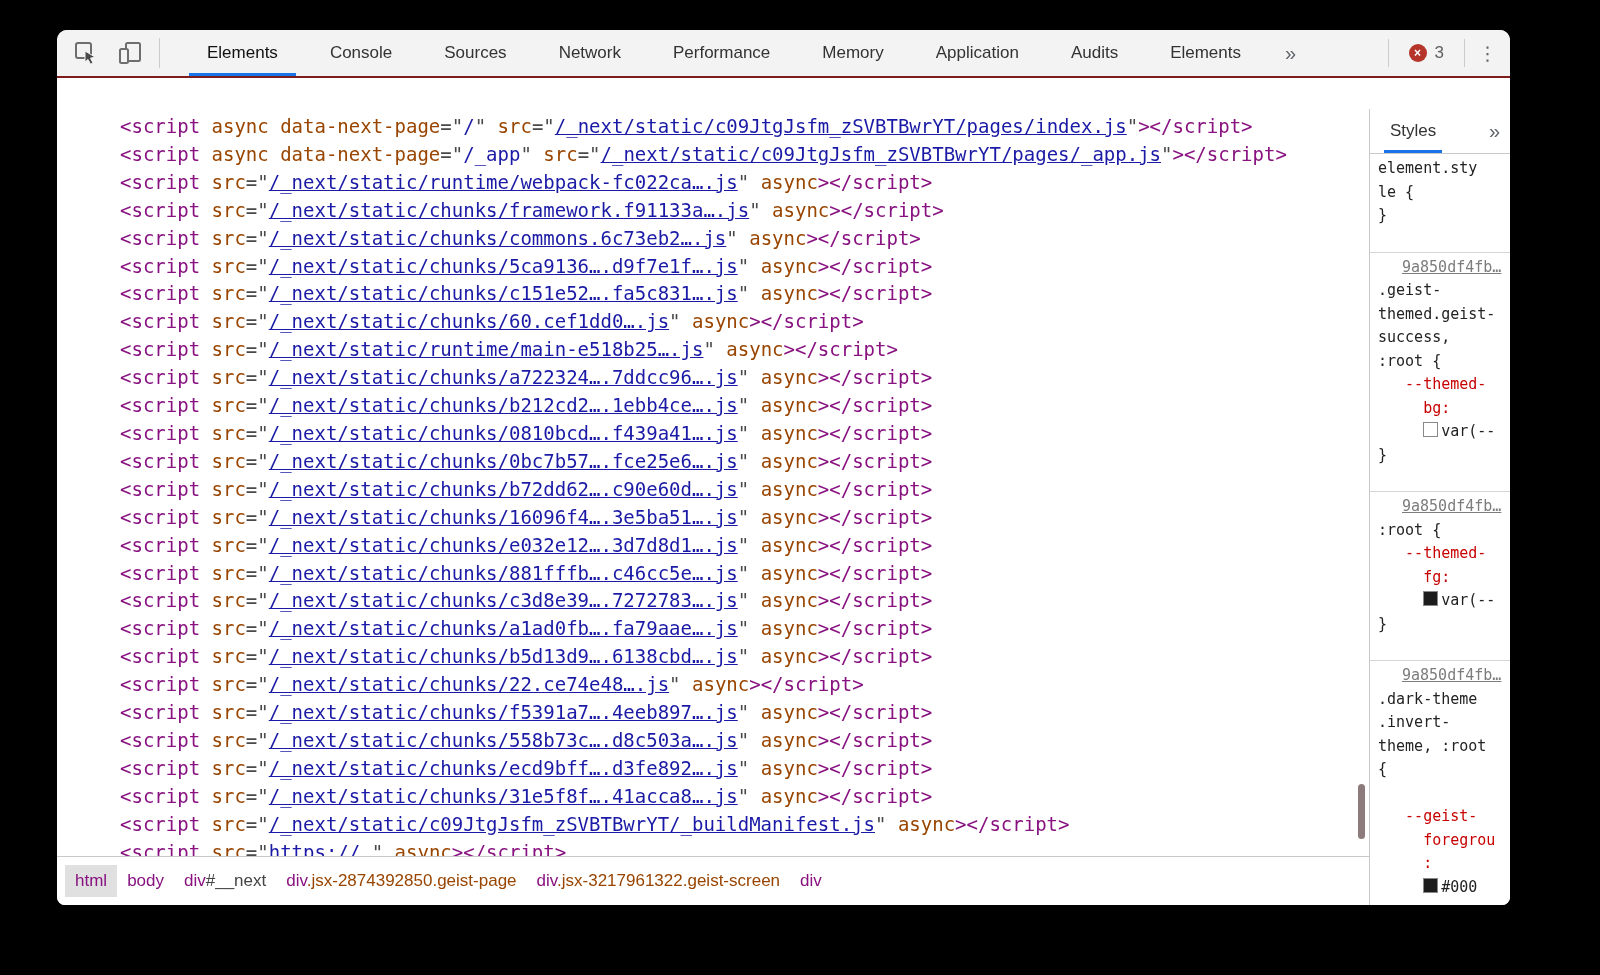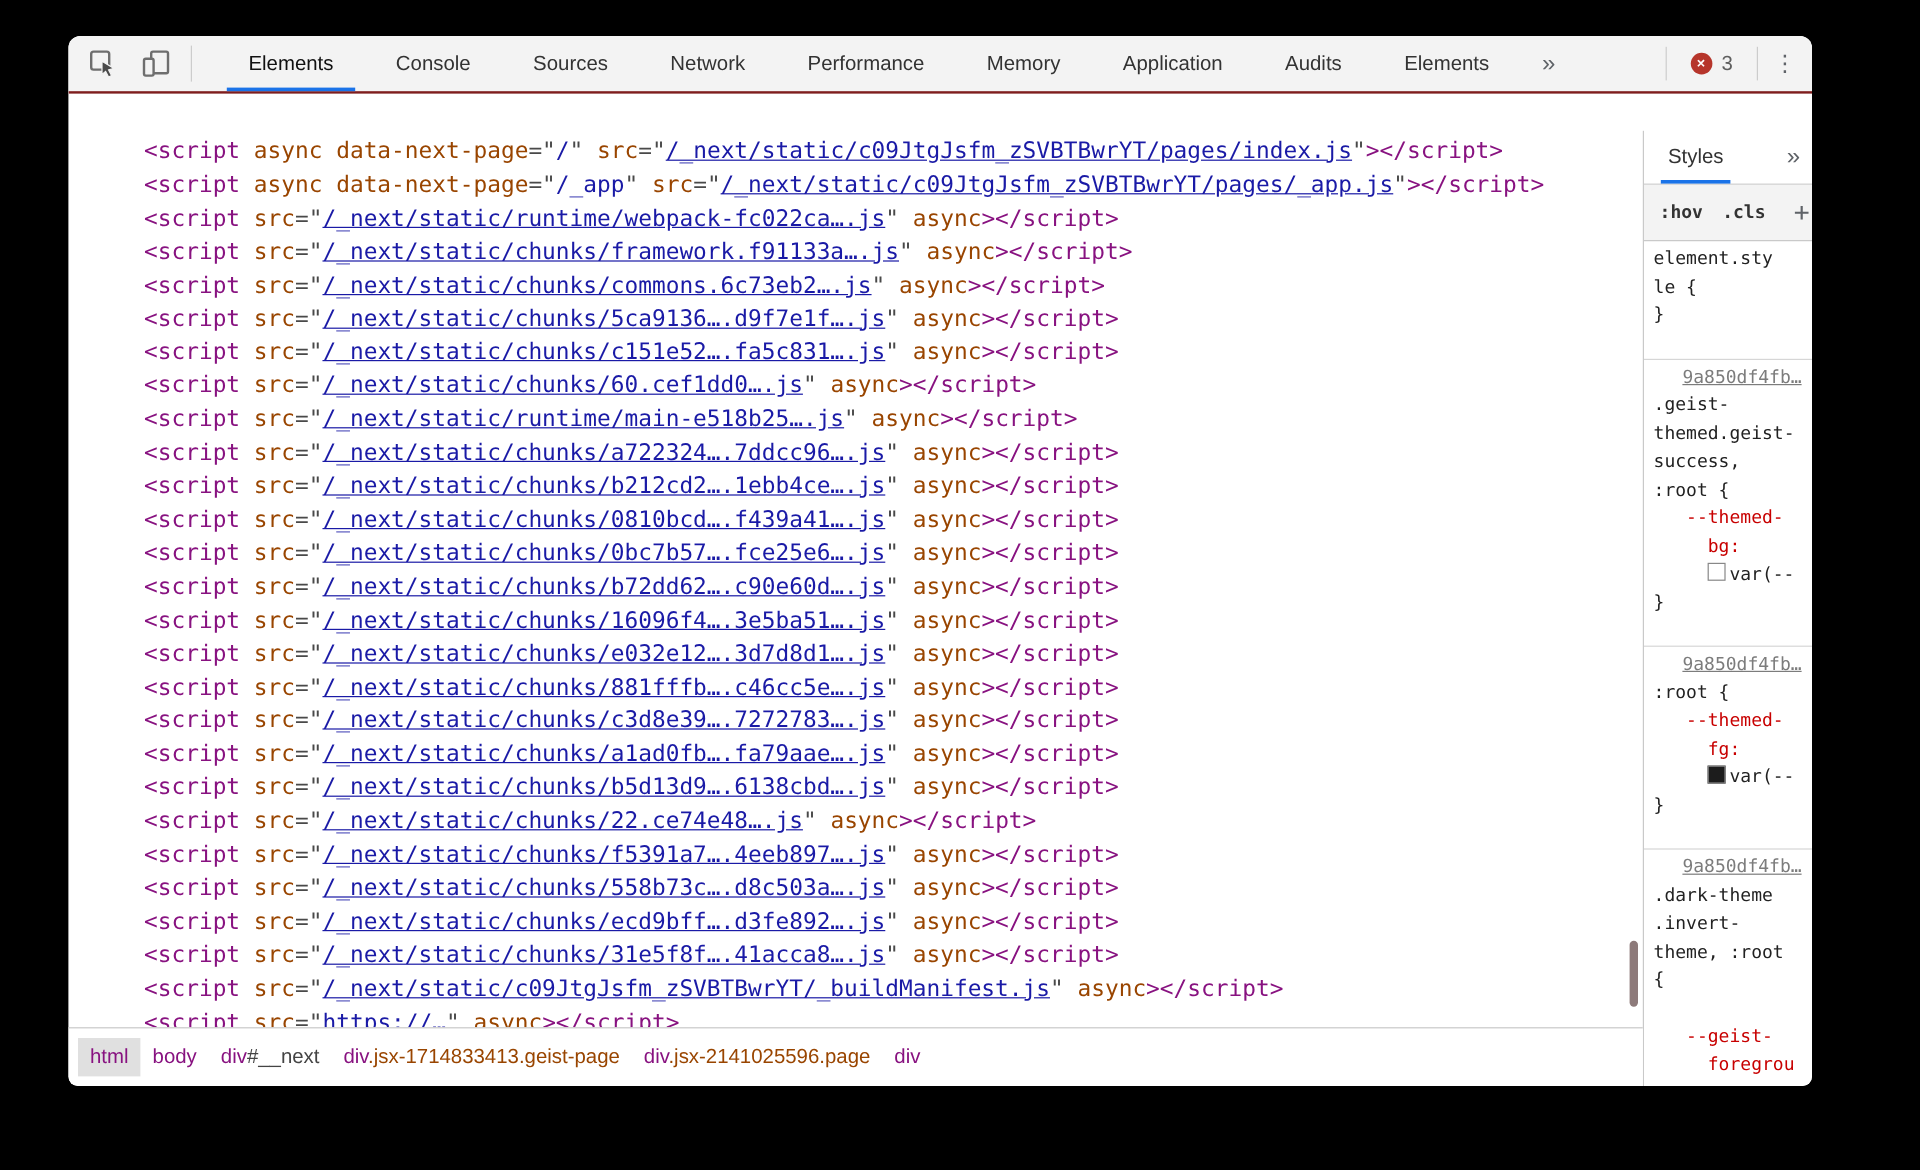--- a/index.html
+++ b/index.html
@@ -128,35 +128,30 @@
 
     <div class="main">
 
       <div class="dom-panel">
         <div class="code" id="code"><div class="code-line"><span class="t">&lt;script</span><span class="a"> async</span><span class="a"> data-next-page</span><span class="p">="</span><span class="v">/</span><span class="p">"</span><span class="a"> src</span><span class="p">="</span><span class="lk">/_next/static/c09JtgJsfm_zSVBTBwrYT/pages/index.js</span><span class="p">"</span><span class="t">&gt;&lt;/script&gt;</span></div><div class="code-line"><span class="t">&lt;script</span><span class="a"> async</span><span class="a"> data-next-page</span><span class="p">="</span><span class="v">/_app</span><span class="p">"</span><span class="a"> src</span><span class="p">="</span><span class="lk">/_next/static/c09JtgJsfm_zSVBTBwrYT/pages/_app.js</span><span class="p">"</span><span class="t">&gt;&lt;/script&gt;</span></div><div class="code-line"><span class="t">&lt;script</span><span class="a"> src</span><span class="p">="</span><span class="lk">/_next/static/runtime/webpack-fc022ca….js</span><span class="p">"</span><span class="a"> async</span><span class="t">&gt;&lt;/script&gt;</span></div><div class="code-line"><span class="t">&lt;script</span><span class="a"> src</span><span class="p">="</span><span class="lk">/_next/static/chunks/framework.f91133a….js</span><span class="p">"</span><span class="a"> async</span><span class="t">&gt;&lt;/script&gt;</span></div><div class="code-line"><span class="t">&lt;script</span><span class="a"> src</span><span class="p">="</span><span class="lk">/_next/static/chunks/commons.6c73eb2….js</span><span class="p">"</span><span class="a"> async</span><span class="t">&gt;&lt;/script&gt;</span></div><div class="code-line"><span class="t">&lt;script</span><span class="a"> src</span><span class="p">="</span><span class="lk">/_next/static/chunks/5ca9136….d9f7e1f….js</span><span class="p">"</span><span class="a"> async</span><span class="t">&gt;&lt;/script&gt;</span></div><div class="code-line"><span class="t">&lt;script</span><span class="a"> src</span><span class="p">="</span><span class="lk">/_next/static/chunks/c151e52….fa5c831….js</span><span class="p">"</span><span class="a"> async</span><span class="t">&gt;&lt;/script&gt;</span></div><div class="code-line"><span class="t">&lt;script</span><span class="a"> src</span><span class="p">="</span><span class="lk">/_next/static/chunks/60.cef1dd0….js</span><span class="p">"</span><span class="a"> async</span><span class="t">&gt;&lt;/script&gt;</span></div><div class="code-line"><span class="t">&lt;script</span><span class="a"> src</span><span class="p">="</span><span class="lk">/_next/static/runtime/main-e518b25….js</span><span class="p">"</span><span class="a"> async</span><span class="t">&gt;&lt;/script&gt;</span></div><div class="code-line"><span class="t">&lt;script</span><span class="a"> src</span><span class="p">="</span><span class="lk">/_next/static/chunks/a722324….7ddcc96….js</span><span class="p">"</span><span class="a"> async</span><span class="t">&gt;&lt;/script&gt;</span></div><div class="code-line"><span class="t">&lt;script</span><span class="a"> src</span><span class="p">="</span><span class="lk">/_next/static/chunks/b212cd2….1ebb4ce….js</span><span class="p">"</span><span class="a"> async</span><span class="t">&gt;&lt;/script&gt;</span></div><div class="code-line"><span class="t">&lt;script</span><span class="a"> src</span><span class="p">="</span><span class="lk">/_next/static/chunks/0810bcd….f439a41….js</span><span class="p">"</span><span class="a"> async</span><span class="t">&gt;&lt;/script&gt;</span></div><div class="code-line"><span class="t">&lt;script</span><span class="a"> src</span><span class="p">="</span><span class="lk">/_next/static/chunks/0bc7b57….fce25e6….js</span><span class="p">"</span><span class="a"> async</span><span class="t">&gt;&lt;/script&gt;</span></div><div class="code-line"><span class="t">&lt;script</span><span class="a"> src</span><span class="p">="</span><span class="lk">/_next/static/chunks/b72dd62….c90e60d….js</span><span class="p">"</span><span class="a"> async</span><span class="t">&gt;&lt;/script&gt;</span></div><div class="code-line"><span class="t">&lt;script</span><span class="a"> src</span><span class="p">="</span><span class="lk">/_next/static/chunks/16096f4….3e5ba51….js</span><span class="p">"</span><span class="a"> async</span><span class="t">&gt;&lt;/script&gt;</span></div><div class="code-line"><span class="t">&lt;script</span><span class="a"> src</span><span class="p">="</span><span class="lk">/_next/static/chunks/e032e12….3d7d8d1….js</span><span class="p">"</span><span class="a"> async</span><span class="t">&gt;&lt;/script&gt;</span></div><div class="code-line"><span class="t">&lt;script</span><span class="a"> src</span><span class="p">="</span><span class="lk">/_next/static/chunks/881fffb….c46cc5e….js</span><span class="p">"</span><span class="a"> async</span><span class="t">&gt;&lt;/script&gt;</span></div><div class="code-line"><span class="t">&lt;script</span><span class="a"> src</span><span class="p">="</span><span class="lk">/_next/static/chunks/c3d8e39….7272783….js</span><span class="p">"</span><span class="a"> async</span><span class="t">&gt;&lt;/script&gt;</span></div><div class="code-line"><span class="t">&lt;script</span><span class="a"> src</span><span class="p">="</span><span class="lk">/_next/static/chunks/a1ad0fb….fa79aae….js</span><span class="p">"</span><span class="a"> async</span><span class="t">&gt;&lt;/script&gt;</span></div><div class="code-line"><span class="t">&lt;script</span><span class="a"> src</span><span class="p">="</span><span class="lk">/_next/static/chunks/b5d13d9….6138cbd….js</span><span class="p">"</span><span class="a"> async</span><span class="t">&gt;&lt;/script&gt;</span></div><div class="code-line"><span class="t">&lt;script</span><span class="a"> src</span><span class="p">="</span><span class="lk">/_next/static/chunks/22.ce74e48….js</span><span class="p">"</span><span class="a"> async</span><span class="t">&gt;&lt;/script&gt;</span></div><div class="code-line"><span class="t">&lt;script</span><span class="a"> src</span><span class="p">="</span><span class="lk">/_next/static/chunks/f5391a7….4eeb897….js</span><span class="p">"</span><span class="a"> async</span><span class="t">&gt;&lt;/script&gt;</span></div><div class="code-line"><span class="t">&lt;script</span><span class="a"> src</span><span class="p">="</span><span class="lk">/_next/static/chunks/558b73c….d8c503a….js</span><span class="p">"</span><span class="a"> async</span><span class="t">&gt;&lt;/script&gt;</span></div><div class="code-line"><span class="t">&lt;script</span><span class="a"> src</span><span class="p">="</span><span class="lk">/_next/static/chunks/ecd9bff….d3fe892….js</span><span class="p">"</span><span class="a"> async</span><span class="t">&gt;&lt;/script&gt;</span></div><div class="code-line"><span class="t">&lt;script</span><span class="a"> src</span><span class="p">="</span><span class="lk">/_next/static/chunks/31e5f8f….41acca8….js</span><span class="p">"</span><span class="a"> async</span><span class="t">&gt;&lt;/script&gt;</span></div><div class="code-line"><span class="t">&lt;script</span><span class="a"> src</span><span class="p">="</span><span class="lk">/_next/static/c09JtgJsfm_zSVBTBwrYT/_buildManifest.js</span><span class="p">"</span><span class="a"> async</span><span class="t">&gt;&lt;/script&gt;</span></div><div class="code-line"><span class="t">&lt;script</span><span class="a"> src</span><span class="p">="</span><span class="lk">https://…</span><span class="p">"</span><span class="a"> async</span><span class="t">&gt;&lt;/script&gt;</span></div></div>
         <div class="scroll-thumb"></div>
         <div class="crumbs" id="crumbs">
             <div class="crumb sel"><span class="ctag">html</span></div>
             <div class="crumb"><span class="ctag">body</span></div>
             <div class="crumb"><span class="ctag">div</span><span class="cid">#__next</span></div>
-            <div class="crumb"><span class="ctag">div</span><span class="ccls">.jsx-1714833413.geist-page</span></div>
-            <div class="crumb"><span class="ctag">div</span><span class="ccls">.jsx-2141025596.page</span></div>
+            <div class="crumb"><span class="ctag">div</span><span class="ccls">.jsx-2874392850.geist-page</span></div>
+            <div class="crumb"><span class="ctag">div</span><span class="ccls">.jsx-3217961322.geist-screen</span></div>
             <div class="crumb"><span class="ctag">div</span></div>
           </div>
       </div>
 
       <div class="styles-panel">
         <div class="styles-header">
           <div class="styles-tab">Styles</div>
           <div class="styles-chev">»</div>
-        </div>
-        <div class="styles-filter">
-          <span class="pseudo-btn">:hov</span>
-          <span class="class-btn">.cls</span>
-          <span class="plus-btn">+</span>
         </div>
         <div id="rules">
             <section class="rule">
               <div class="sline"><span class="s-sel">element.sty</span></div>
               <div class="sline"><span class="s-sel">le {</span></div>
               <div class="sline"><span class="s-sel">}</span></div>
             </section>
             <section class="rule">
               <div class="rule-link">9a850df4fb…</div>
               <div class="sline"><span class="s-sel">.geist-</span></div>

